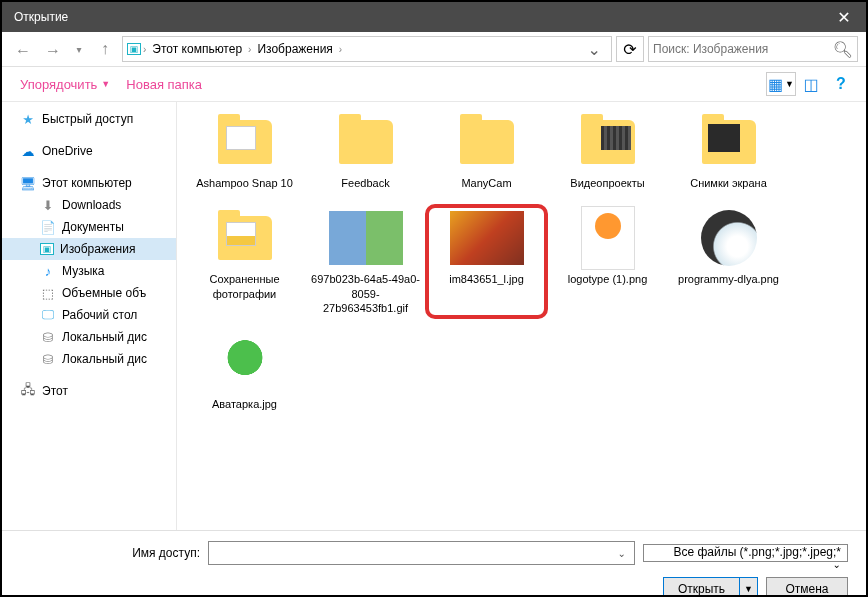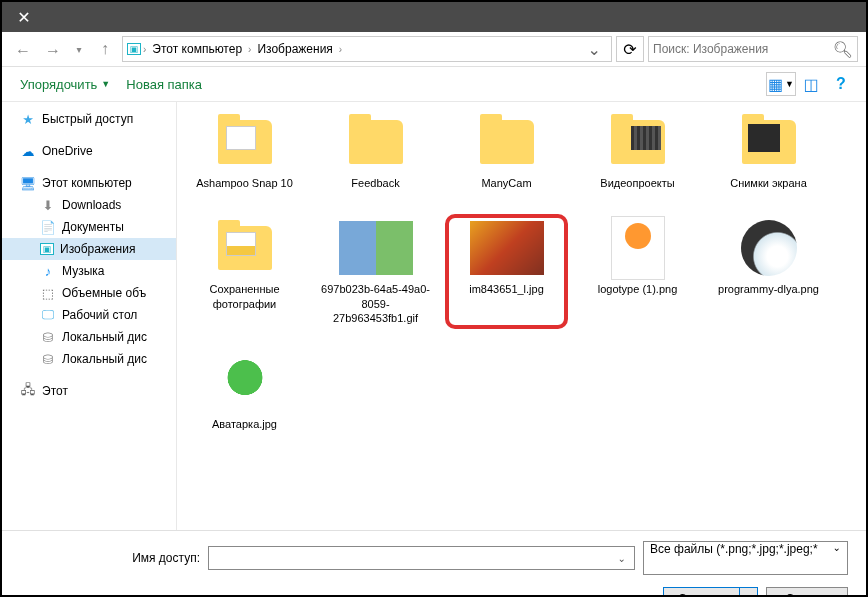--- a/index.html
+++ b/index.html
@@ -16,21 +16,21 @@
     .crumb { font-size: 12px; padding: 0 4px; cursor: pointer; }
     .crumb-sep { color: #888; font-size: 10px; padding: 0 2px; }
     .address .spacer { flex: 1; }
     .address .dd { color: #666; padding: 0 6px; }
     .refresh-btn { width: 28px; height: 26px; border: 1px solid #ccc; display: flex; align-items: center; justify-content: center; }
     .search { width: 210px; height: 26px; border: 1px solid #ccc; display: flex; align-items: center; padding: 8px 4px; }
     .search input { border: none; flex: 1; font-size: 12px; outline: none; color: #888; }
     .search .mag { color: #666; }
     
     .toolbar { height: 35px; display: flex; align-items: center; border-bottom: 1px solid #e8e8e8; padding: 0 10px; }
-    .tool-link { color: #15803d; font-size: 13px; padding: 4px 8px; cursor: pointer; display: flex; align-items: center; gap: 4px; }
+    .tool-link { color: #ec4899; font-size: 13px; padding: 4px 8px; cursor: pointer; display: flex; align-items: center; gap: 4px; }
     .tool-link .chev { font-size: 9px; }
     .tool-spacer { flex: 1; }
     .tool-icon { width: 30px; height: 24px; display: flex; align-items: center; justify-content: center; border: 1px solid transparent; }
     .tool-icon.boxed { border: 1px solid #ccc; }
     .help { color: #0099e5; font-size: 16px; font-weight: bold; }
     
     .main { display: flex; height: 428px; }
     .sidebar { width: 175px; border-right: 1px solid #e8e8e8; padding: 6px 0; overflow: hidden; }
     .tree-item { display: flex; align-items: center; font-size: 12px; height: 22px; padding-left: 18px; cursor: pointer; white-space: nowrap; gap: 6px; }
     .tree-item.l2 { padding-left: 38px; }
@@ -42,21 +42,21 @@
     .ic-dl { color: #888; }
     .ic-doc { color: #666; }
     .ic-img { color: #1db4c7; background: #fff; border: 1px solid #1db4c7; font-size: 9px; width: 14px; height: 12px; }
     .ic-music { color: #2196f3; }
     .ic-vol { color: #666; }
     .ic-desk { color: #56b8e8; }
     .ic-disk { color: #888; }
     .ic-net { color: #555; }
     
     .content { flex: 1; overflow: auto; padding: 4px 10px; }
-    .grid { display: flex; flex-wrap: wrap; gap: 16px; }
+    .grid { display: flex; flex-wrap: wrap; gap: 6px; }
     .item { width: 115px; display: flex; flex-direction: column; align-items: center; padding: 6px 2px; cursor: pointer; }
     .item.highlighted { position: relative; }
     .item.highlighted::before { content: ""; position: absolute; top: 2px; left: -4px; right: -4px; bottom: 2px; border: 4px solid #e03030; border-radius: 10px; pointer-events: none; }
     .thumb { width: 76px; height: 60px; display: flex; align-items: center; justify-content: center; margin-bottom: 4px; }
     .folder-ic { width: 54px; height: 44px; background: #ffd968; border-radius: 2px 6px 2px 2px; position: relative; }
     .folder-ic::before { content: ""; position: absolute; top: -6px; left: 0; width: 22px; height: 8px; background: #ffd968; border-radius: 2px 2px 0 0; }
     .folder-ic.thumb-overlay::after { content: ""; position: absolute; top: 6px; left: 8px; width: 28px; height: 22px; background: #fff; border: 1px solid #ccc; }
     .folder-ic.dark-overlay::after { content: ""; position: absolute; top: 4px; left: 6px; width: 32px; height: 28px; background: #2a2a2a; }
     .folder-ic.photo-overlay::after { content: ""; position: absolute; top: 6px; left: 8px; width: 28px; height: 22px; background: linear-gradient(#fff 60%, #f5c842 60%); border: 1px solid #ccc; }
     .img-thumb { width: 74px; height: 54px; }
@@ -70,33 +70,34 @@
     .img-thumb.orange { width: 56px; height: 56px; background: radial-gradient(#ffb850, #ff9020); border-radius: 50%; position: relative; }
     .img-thumb.orange::after { content: ""; position: absolute; top: -10px; right: -6px; width: 36px; height: 36px; background: #d02020; border-radius: 6px 6px 20px 6px; border: 2px solid #fff; transform: rotate(-15deg); }
     .item-label { font-size: 11px; text-align: center; line-height: 1.3; max-width: 110px; word-wrap: break-word; }
     
     .footer { border-top: 1px solid #e0e0e0; padding: 10px 18px; }
     .filename-row { display: flex; align-items: center; gap: 8px; margin-bottom: 12px; }
     .fn-label { font-size: 12px; width: 180px; text-align: right; }
     .fn-input { flex: 1; height: 24px; border: 1px solid #888; display: flex; align-items: center; padding: 0 4px; }
     .fn-input input { border: none; flex: 1; outline: none; font-size: 12px; }
     .fn-input .chev { font-size: 10px; color: #555; padding: 0 4px; }
-    .filter-sel { width: 205px; height: 34px; border: 1px solid #888; display: flex; align-items: flex-start; padding: 0 6px; font-size: 12px; }
+    .filter-sel { width: 205px; height: 18px; border: 1px solid #888; display: flex; align-items: flex-end; padding: 0 6px; font-size: 12px; flex-direction: column; }
     .filter-sel .chev { margin-left: auto; font-size: 10px; }
     .buttons-row { display: flex; justify-content: flex-end; gap: 8px; }
     .btn { min-width: 82px; height: 24px; border: 1px solid #888; background: #e8e8e8; font-size: 12px; display: inline-flex; align-items: center; justify-content: center; cursor: pointer; }
     .btn.primary { border: 1px solid #0078d4; padding: 0; }
     .btn.primary .btn-main { padding: 0 14px; border-right: 1px solid #0078d4; height: 100%; display: inline-flex; align-items: center; }
     .btn.primary .btn-split { padding: 0 4px; font-size: 9px; }
     .folder-ic.film-overlay::after { content: ""; position: absolute; top: 6px; right: 4px; width: 30px; height: 24px; background: repeating-linear-gradient(90deg, #333 0 3px, #555 3px 6px); }
   </style>
 </head>
 <body>
 
 <div class="titlebar">
+  <span class="titlebar-text">Открытие</span>
   <span class="titlebar-close">✕</span>
 </div>
 
 <div class="navbar">
   <div class="nav-btn">
       <span class="nav-arrow">←</span>
     </div>
   <div class="nav-btn">
       <span class="nav-arrow">→</span>
     </div>

